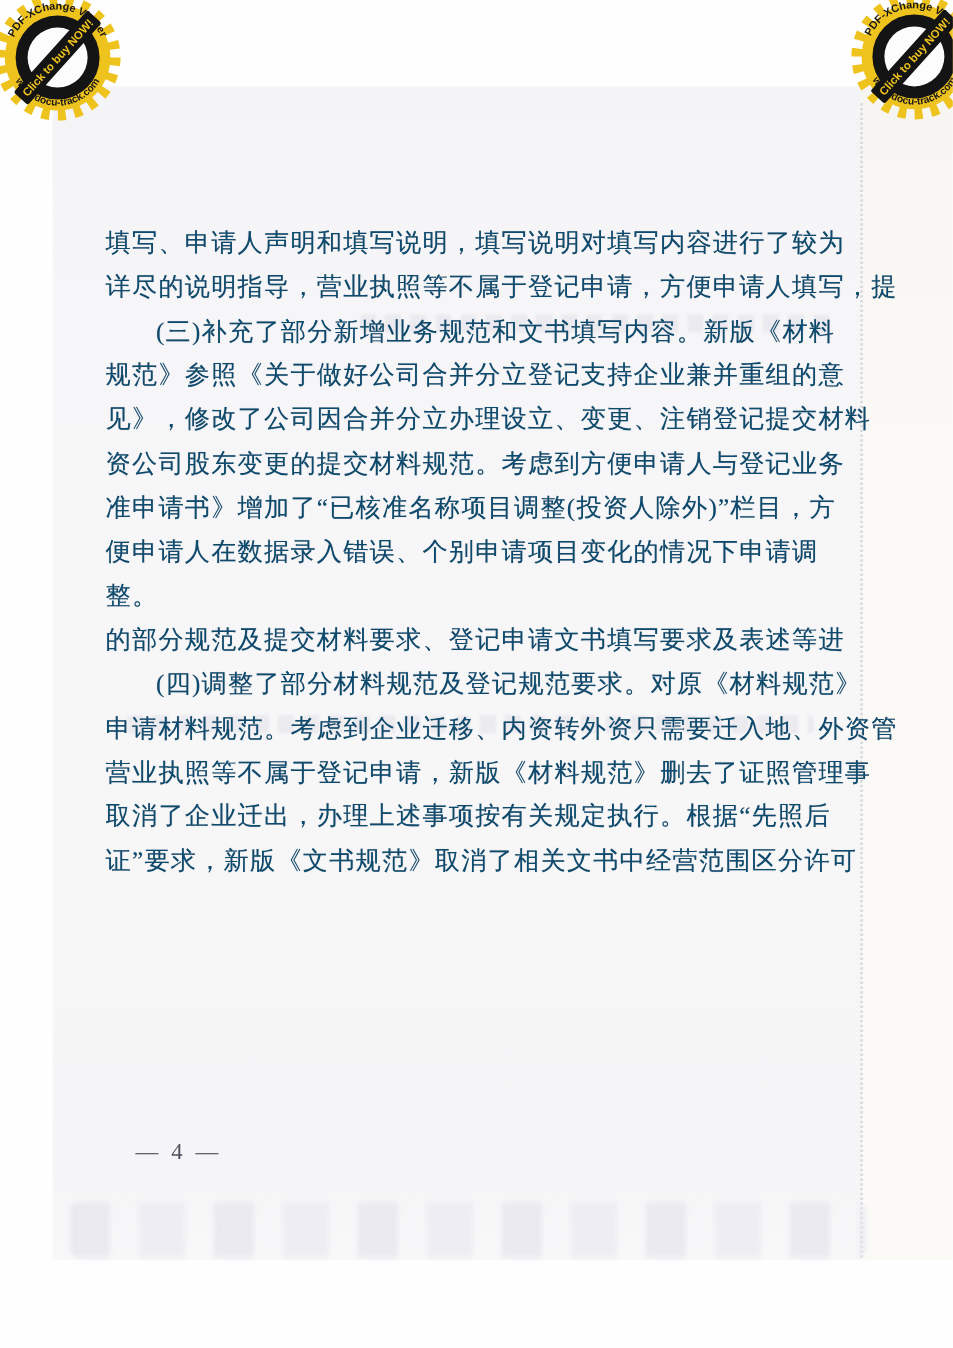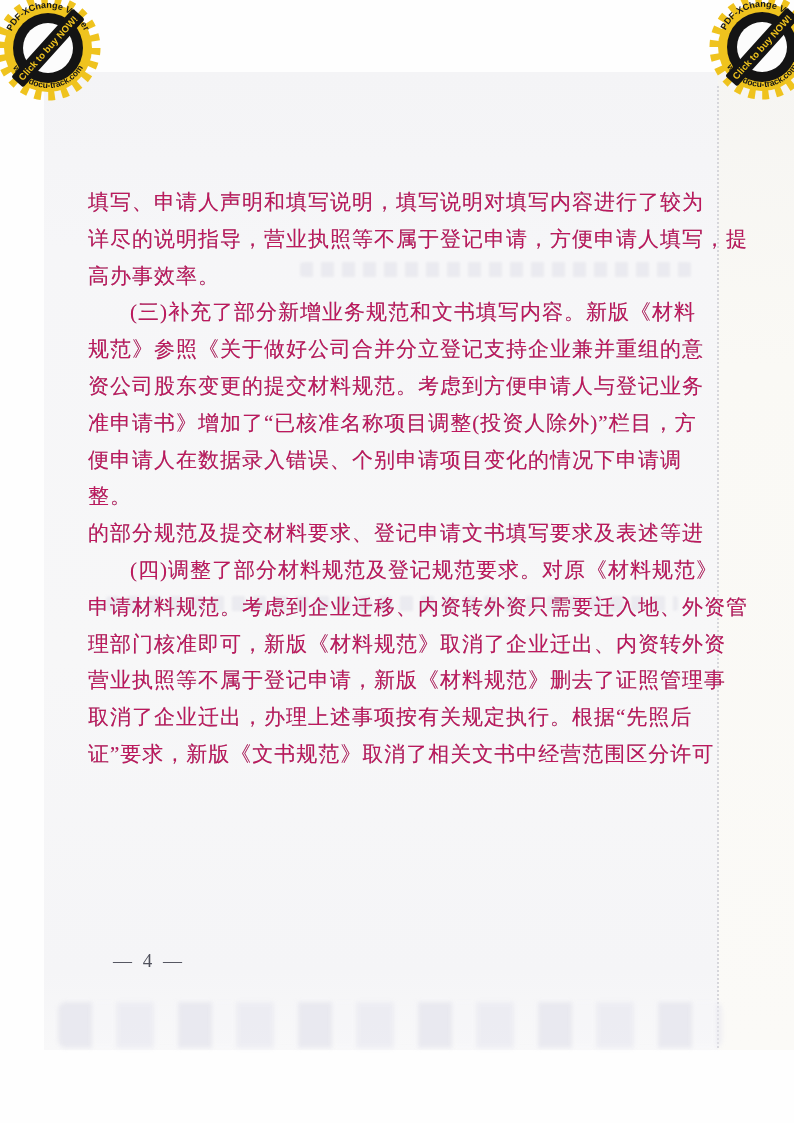--- a/index.html
+++ b/index.html
@@ -20,21 +20,21 @@
     background:linear-gradient(180deg,#f6f5f2 0%,#faf9f5 30%,#fbfaf7 100%);
   }
   .dotted-edge{
     position:absolute;left:717px;top:86px;height:962px;width:0;
     border-left:2px dotted #d6d6db;
   }
 
   
   .textcol{
     position:absolute;left:88px;top:184px;width:610px;
-    color:#be185d;
+    color:#0c4a6e;
     font-size:21px;letter-spacing:1px;
   }
   .tline{
     height:36.8px;line-height:36.8px;white-space:nowrap;
     text-shadow:0 0 0.6px rgba(90,90,100,.55);
   }
   .tline.indent{padding-left:42px;}
 
   .pageno{
     position:absolute;left:113px;top:950px;
@@ -75,31 +75,30 @@
   <div class="page-strip"></div>
   <div class="dotted-edge"></div>
 
   <div class="showthrough row1"></div>
   <div class="showthrough row2"></div>
   <div class="bottom-smudge"></div>
 
   <div class="textcol" id="textcol">
       <div class="tline">填写、申请人声明和填写说明，填写说明对填写内容进行了较为</div>
       <div class="tline">详尽的说明指导，营业执照等不属于登记申请，方便申请人填写，提</div>
-      <div class="tline">高办事效率。</div>
       <div class="tline indent">(三)补充了部分新增业务规范和文书填写内容。新版《材料</div>
       <div class="tline">规范》参照《关于做好公司合并分立登记支持企业兼并重组的意</div>
+      <div class="tline">见》，修改了公司因合并分立办理设立、变更、注销登记提交材料</div>
       <div class="tline">资公司股东变更的提交材料规范。考虑到方便申请人与登记业务</div>
       <div class="tline">准申请书》增加了“已核准名称项目调整(投资人除外)”栏目，方</div>
       <div class="tline">便申请人在数据录入错误、个别申请项目变化的情况下申请调</div>
       <div class="tline">整。</div>
       <div class="tline">的部分规范及提交材料要求、登记申请文书填写要求及表述等进</div>
       <div class="tline indent">(四)调整了部分材料规范及登记规范要求。对原《材料规范》</div>
       <div class="tline">申请材料规范。考虑到企业迁移、内资转外资只需要迁入地、外资管</div>
-      <div class="tline">理部门核准即可，新版《材料规范》取消了企业迁出、内资转外资</div>
       <div class="tline">营业执照等不属于登记申请，新版《材料规范》删去了证照管理事</div>
       <div class="tline">取消了企业迁出，办理上述事项按有关规定执行。根据“先照后</div>
       <div class="tline">证”要求，新版《文书规范》取消了相关文书中经营范围区分许可</div>
     </div>
 
   <div class="pageno">— 4 —</div>
 
   <div class="stamp left">
     <svg viewBox="0 0 110 110">
       <circle cx="55" cy="55" r="47" fill="none" stroke="#efc31e" stroke-width="11" stroke-dasharray="6.5 6.9"></circle>

